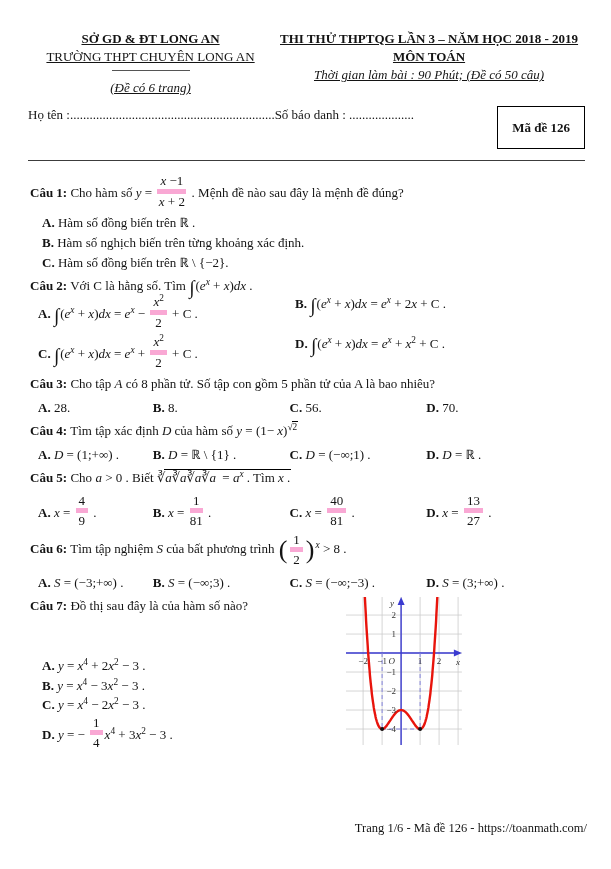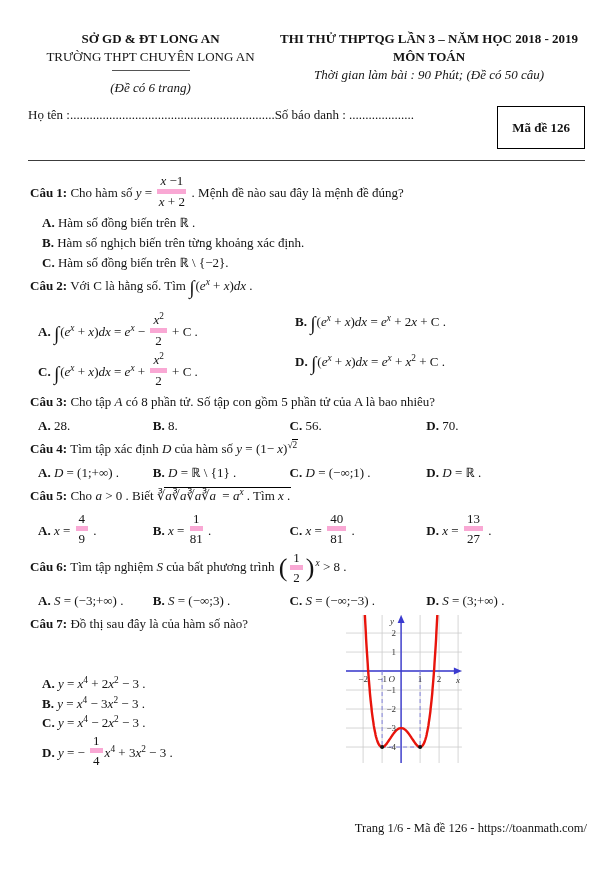--- a/index.html
+++ b/index.html
@@ -1,38 +1,38 @@
 <!DOCTYPE html>
 <html><head>
 <meta charset="utf-8">
 <style>
   html,body{margin:0;padding:0;background:#e8e8e8;}
   .page{position:relative;width:611px;height:869px;margin:0 auto;background:#ffffff;
         box-sizing:border-box;padding:30px 26px 0 28px;overflow:hidden;
         font-family:"Liberation Serif",serif;color:#141414;font-size:13px;line-height:1.35;}
   
-  .header-cols{display:flex;}
+  .header-cols{display:flex;text-decoration:underline;}
   .org{width:44%;text-align:center;}
   .exam{width:56%;text-align:center;}
   .org1{font-weight:bold;}
   .org-rule{width:78px;border-top:1.6px solid #555;margin:5px auto 0;}
   .pages-note{font-style:italic;margin-top:8px;}
   .exam1,.exam2{font-weight:bold;}
   .time-note{font-style:italic;margin-top:1px;}
   .name-row{display:flex;align-items:flex-start;margin-top:9px;}
   .code-box{margin-left:auto;border:1.3px solid #000;padding:12px 14px;font-weight:bold;}
   hr.sep{border:none;border-top:1.3px solid #3c3c3c;margin:11px 0 13px;}
   
   .question{margin-bottom:5px;position:relative;}
   .qlabel,.olabel{font-weight:bold;}
   .stem{padding-left:2px;}
   .options{margin:5px 0 3px;}
   .options.list{padding-left:14px;}
   .options.list .option{padding:1px 0;}
-  .options.grid2{display:grid;grid-template-columns:47% 53%;row-gap:6px;padding-left:10px;margin:18px 0 4px;}
+  .options.grid2{display:grid;grid-template-columns:47% 53%;row-gap:6px;padding-left:10px;margin:0 0 4px;}
   .options.grid4{display:grid;grid-template-columns:21% 25% 25% 29%;padding-left:10px;margin:7px 0 3px;}
   .options .option{white-space:nowrap;}
   
   .mi{font-style:italic;}
   sup{font-size:0.72em;line-height:0;}
   .frac{display:inline-block;text-align:center;vertical-align:-0.65em;line-height:1.05;margin:0 2px;}
   .frac .num{display:block;border-bottom:5px solid #f9a8d4;padding:0 3px 1px;}
   .frac .den{display:block;padding-top:1px;}
   .intg{font-size:1.5em;line-height:0.8;vertical-align:-0.18em;margin-right:1px;}
   .root{white-space:nowrap;}

